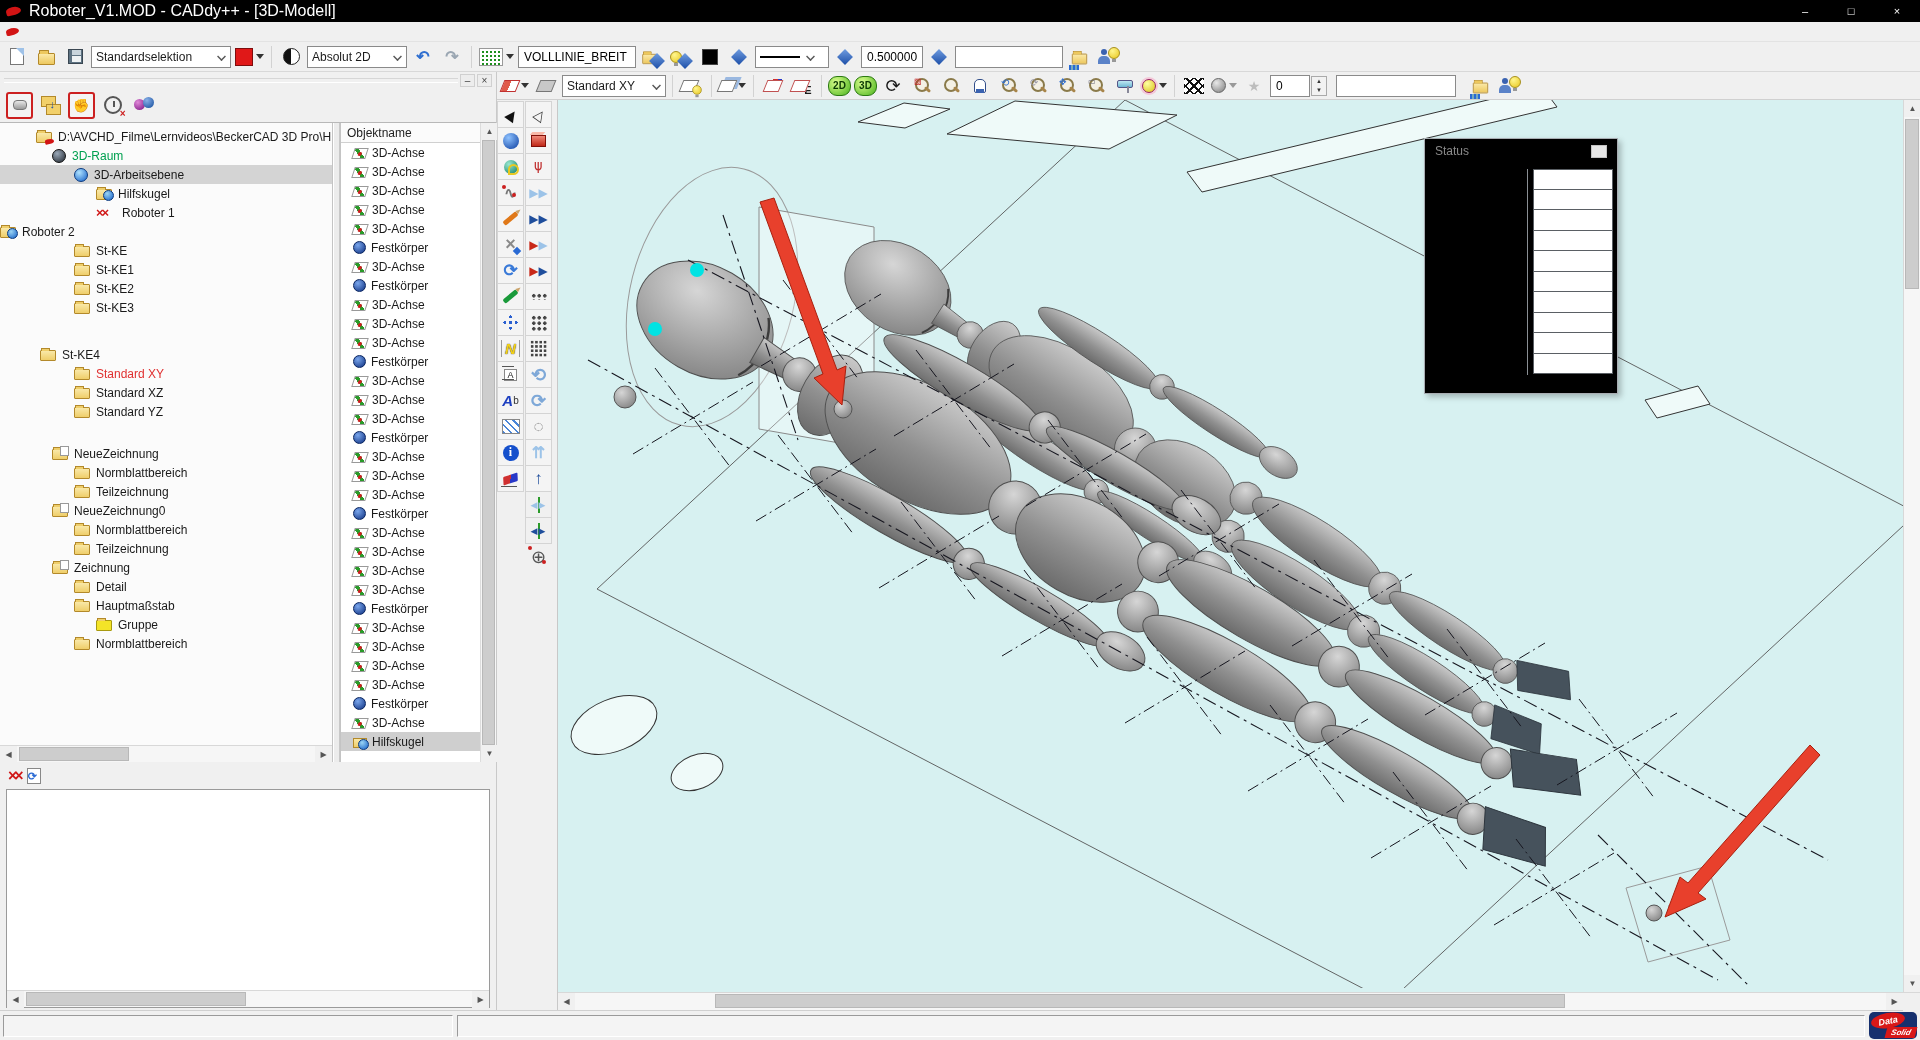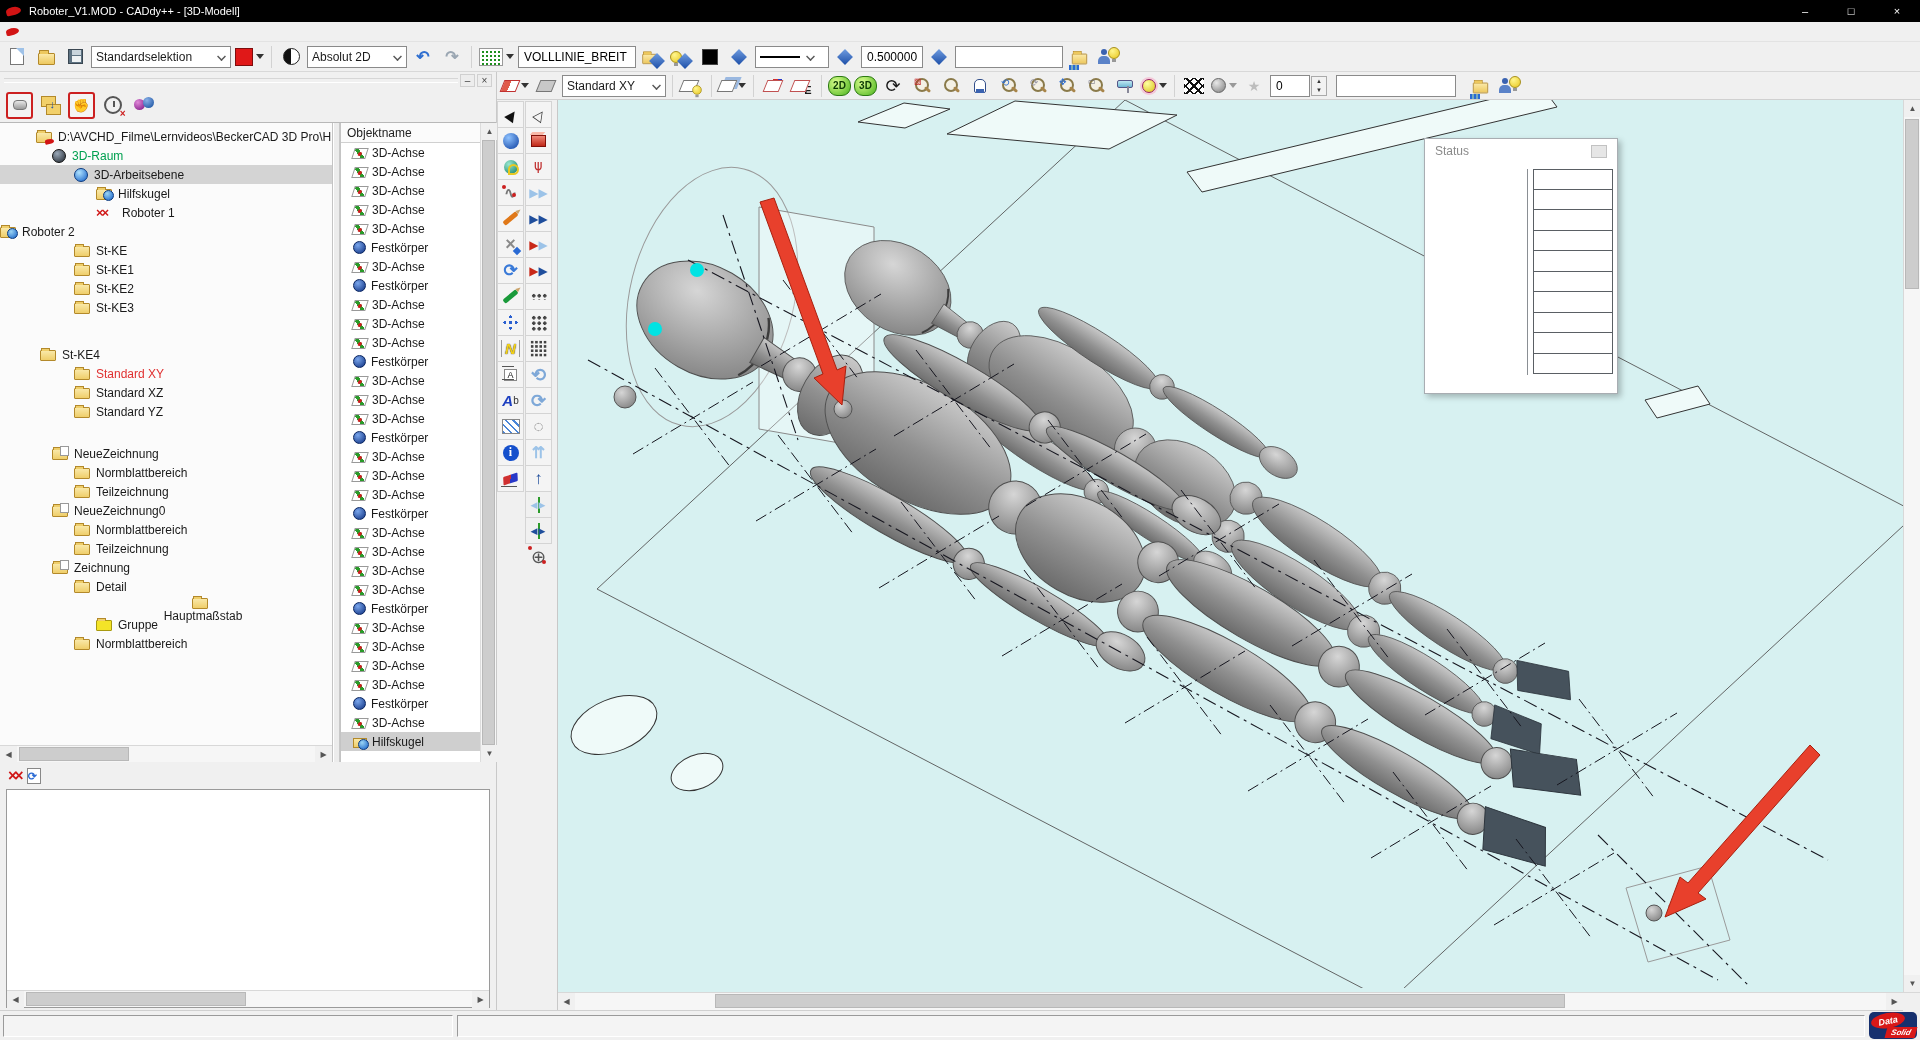--- a/index.html
+++ b/index.html
@@ -1,20 +1,20 @@
 <!DOCTYPE html>
 <html><head>
 <meta charset="utf-8">
 <style>
 *{box-sizing:border-box;margin:0;padding:0}
 html,body{width:1920px;height:1040px;overflow:hidden;font-family:"Liberation Sans",sans-serif;font-size:12px;background:#f0f0f0;color:#1a1a1a}
 
 .titlebar{height:22px;background:#000;color:#fff;display:flex;align-items:center;padding-left:6px}
 .logo-swoosh{width:15px;height:8px;background:#d21414;border-radius:70% 95% 75% 30%;transform:rotate(-14deg);margin-right:8px;flex:none}
-.titlebar .ttl{font-size:11px}
+.titlebar .ttl{font-size:16px}
 .win-controls{margin-left:auto;display:flex;height:100%}
 .win-btn{width:46px;height:100%;display:flex;align-items:center;justify-content:center;color:#fff;font-size:11px}
 
 .menubar{height:20px;background:#f0f0f0;display:flex;align-items:center;padding-left:6px;border-bottom:1px solid #e3e3e3}
 .menubar .logo-swoosh{width:13px;height:7px;margin-right:10px}
 .menu-item{padding:2px 9px;font-size:12px}
 
 .toolbar{height:30px;background:#f0f0f0;display:flex;align-items:center;padding:0 4px;border-bottom:1px solid #d8d8d8;gap:3px}
 .tbtn{height:24px;min-width:26px;display:flex;align-items:center;justify-content:center;border:1px solid transparent;position:relative}
 .sep{width:1px;height:22px;background:#d2d2d2;margin:0 3px}
@@ -147,21 +147,21 @@
 .vbtn{width:27px;height:27px;border:1px solid #d4d4d4;background:#f4f4f4;display:flex;align-items:center;justify-content:center;position:relative;margin-top:-1px}
 .canvas-wrap{flex:1;position:relative;display:flex;flex-direction:column;min-width:0;border-left:1px solid #c8c8c8}
 .canvas-row{flex:1;display:flex;min-height:0}
 .viewport{flex:1;background:#d7f1f1;position:relative;overflow:hidden}
 .viewport svg{display:block}
 .vscroll{width:17px;flex:none;background:#f0f0f0;display:flex;flex-direction:column;border-left:1px solid #d8d8d8}
 .vscroll .sb-track{width:100%}
 .hscroll{height:18px;flex:none;background:#f0f0f0;display:flex;align-items:center;border-top:1px solid #d8d8d8}
 .corner{width:17px;height:18px;background:#f0f0f0}
 
-.statuswin{position:absolute;left:866px;top:38px;width:194px;height:256px;background:#ffffff;border:1px solid #a8adb2;box-shadow:3px 3px 6px rgba(0,0,0,.25);z-index:5}
+.statuswin{position:absolute;left:866px;top:38px;width:194px;height:256px;background:#000000;border:1px solid #a8adb2;box-shadow:3px 3px 6px rgba(0,0,0,.25);z-index:5}
 .statuswin .swtitle{height:24px;display:flex;align-items:center;padding:0 10px;color:#8a8a8a;font-size:12px}
 .swbtn{margin-left:auto;width:16px;height:13px;background:#e6e6e6;border:1px solid #c2c2c2}
 .swbody{position:absolute;left:0;top:24px;right:0;bottom:0}
 .swdivider{position:absolute;left:102px;top:6px;bottom:18px;width:1px;background:#8a8f94}
 .swtable{position:absolute;left:108px;top:6px;width:80px}
 .swrow{height:20.5px;background:#fff;border:1px solid #5a5f64;border-top:none}
 .swrow:first-child{border-top:1px solid #5a5f64}
 
 .k-cursor-black::before{content:"▶";color:#111;font-size:14px;display:inline-block;transform:rotate(-55deg)}
 .k-cursor-white::before{content:"▷";color:#333;font-size:14px;display:inline-block;transform:rotate(-55deg)}
@@ -417,21 +417,21 @@
               <span style="color: rgb(26, 26, 26);">Teilzeichnung</span>
             </div>
             <div class="trow" style="padding-left: 52px;">
               <span class="ti ti-folder-page"></span>
               <span style="color: rgb(26, 26, 26);">Zeichnung</span>
             </div>
             <div class="trow" style="padding-left: 74px;">
               <span class="ti ti-folder"></span>
               <span style="color: rgb(26, 26, 26);">Detail</span>
             </div>
-            <div class="trow" style="padding-left: 74px; flex-direction: column;">
+            <div class="trow" style="padding-left: 74px;">
               <span class="ti ti-folder"></span>
               <span style="color: rgb(26, 26, 26);">Hauptmaßstab</span>
             </div>
             <div class="trow" style="padding-left: 96px;">
               <span class="ti ti-folder-bright"></span>
               <span style="color: rgb(26, 26, 26);">Gruppe</span>
             </div>
             <div class="trow" style="padding-left: 74px;">
               <span class="ti ti-folder"></span>
               <span style="color: rgb(26, 26, 26);">Normblattbereich</span>

